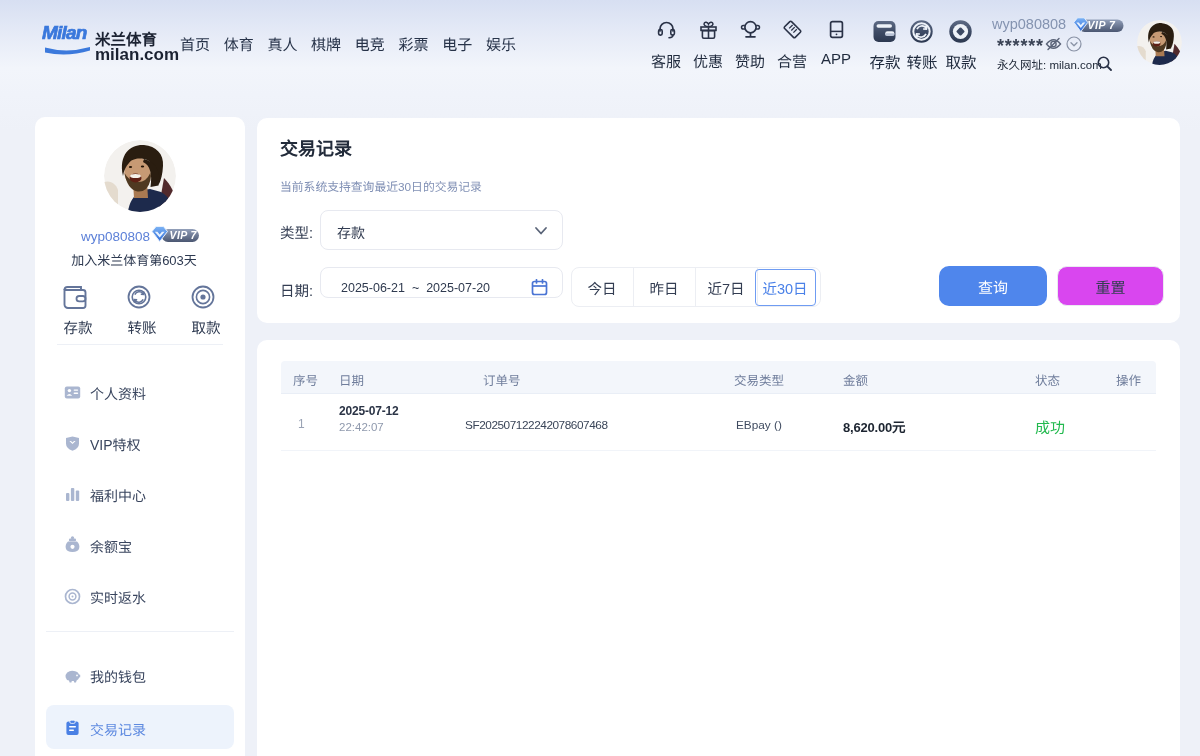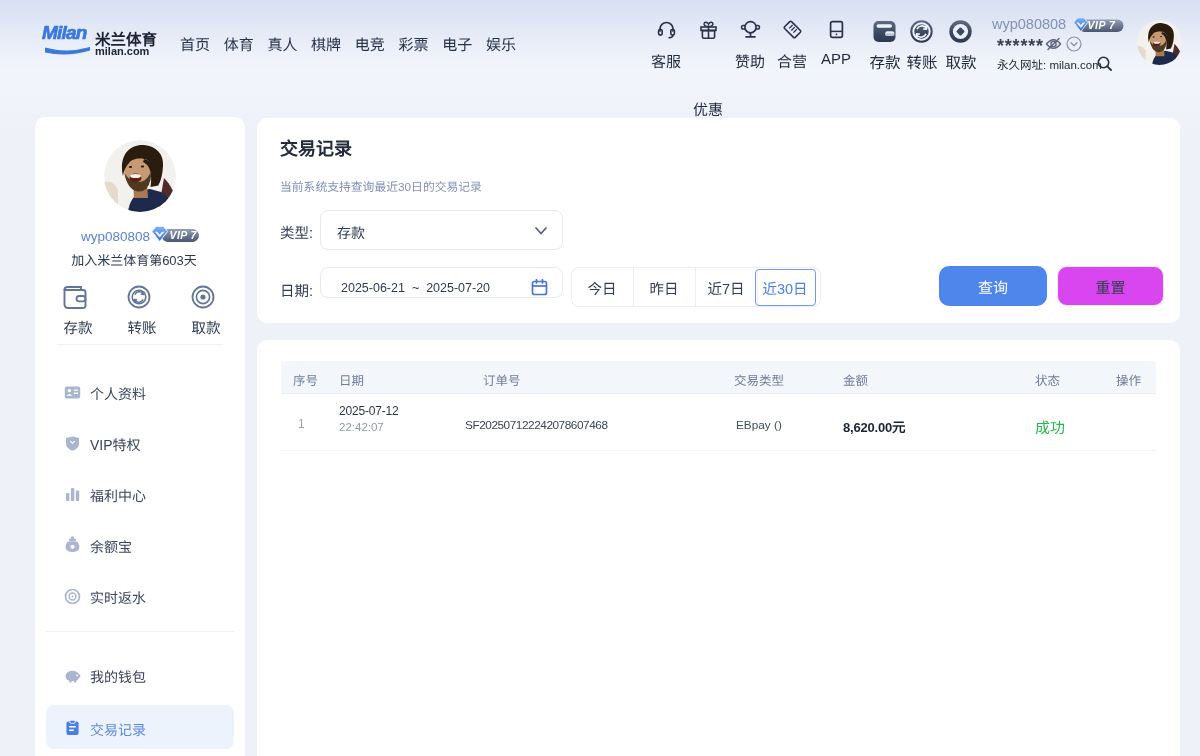--- a/index.html
+++ b/index.html
@@ -14,21 +14,21 @@
 </head>
 <body>
 <div id="stage">
 
   <div class="abs" id="logo" style="left:38px;top:22px;width:160px;height:46px;white-space:nowrap;">
     <svg width="58" height="52" viewBox="0 0 58 52" class="abs" style="left:4px;top:-8px;">
       <text x="0" y="25" font-family="Liberation Sans, sans-serif" font-style="italic" font-weight="bold" font-size="19" letter-spacing="-0.8" fill="#3a78dc" stroke="#3a78dc" stroke-width="0.7">Milan</text>
       <path d="M3 33.5 Q 25 39.5 48 33 L 48 36.5 Q 25 43.5 3 38.5 Z" fill="#3b79dc"></path>
     </svg>
     <div class="abs" style="left:57px;top:4.5px;font-size:15.5px;font-weight:bold;color:#1b2232;">米兰体育</div>
-    <div class="abs" style="left:57px;top:23px;font-size:11px;font-weight:bold;color:#1b2232;">milan.com</div>
+    <div class="abs" style="left:57px;top:23px;font-size:17px;font-weight:bold;color:#1b2232;">milan.com</div>
   </div>
 
   <div class="abs" id="nav" style="left:180px;top:33px;font-size:15px;color:#273349;display:flex;gap:13.7px;">
     <span>首页</span>
       <span>体育</span>
       <span>真人</span>
       <span>棋牌</span>
       <span>电竞</span>
       <span>彩票</span>
       <span>电子</span>
@@ -67,21 +67,21 @@
         <ellipse cx="31.5" cy="38" rx="6" ry="4.4" fill="#5e2014"></ellipse>
         <ellipse cx="31.5" cy="36" rx="5.4" ry="2" fill="#f5f1e8"></ellipse>
         <ellipse cx="26.5" cy="27" rx="1.7" ry="1.1" fill="#241507"></ellipse>
         <ellipse cx="38.5" cy="26.5" rx="1.7" ry="1.1" fill="#241507"></ellipse>
         </g>
       </symbol>
     </defs>
   </svg>
 
   <div class="abs hlab" style="left:645px;top:50px;width:42px;">客服</div>
-  <div class="abs hlab" style="left:687px;top:50px;width:42px;margin-top:48px;">优惠</div>
+  <div class="abs hlab" style="left:687px;top:50px;width:42px;">优惠</div>
   <div class="abs hlab" style="left:729px;top:50px;width:42px;">赞助</div>
   <div class="abs hlab" style="left:771px;top:50px;width:42px;text-align:center;">合营</div>
   <div class="abs hlab" style="left:782px;top:50px;width:42px;margin-left:33px;">APP</div>
   <svg class="abs" style="left:656px;top:19px;" width="21" height="21" viewBox="0 0 21 21">
     <path d="M4 12 v-2 a6.5 6.5 0 0 1 13 0 v2" fill="none" stroke="#2a3247" stroke-width="1.7" stroke-linecap="round"></path>
     <rect x="2.6" y="10.5" width="3.6" height="5.6" rx="1.6" fill="none" stroke="#2a3247" stroke-width="1.6"></rect>
     <rect x="14.8" y="10.5" width="3.6" height="5.6" rx="1.6" fill="none" stroke="#2a3247" stroke-width="1.6"></rect>
     <path d="M17 16 q 0 2.6 -4 2.8" fill="none" stroke="#2a3247" stroke-width="1.6" stroke-linecap="round"></path>
   </svg>
   <svg class="abs" style="left:698px;top:19px;" width="21" height="21" viewBox="0 0 21 21">
@@ -278,21 +278,21 @@
     <div class="abs" style="left:24px;top:21px;width:875px;height:33px;background:#f3f6fb;border-bottom:1px solid #e9eef6;border-radius:4px 4px 0 0;"></div>
     <div class="abs thead" style="left:36px;top:30px;">序号</div>
     <div class="abs thead" style="left:82px;top:30px;">日期</div>
     <div class="abs thead" style="left:208px;top:30px;margin-left:18px;">订单号</div>
     <div class="abs thead" style="left:477px;top:30px;">交易类型</div>
     <div class="abs thead" style="left:586px;top:30px;">金额</div>
     <div class="abs thead" style="left:778px;top:30px;">状态</div>
     <div class="abs thead" style="left:859px;top:30px;">操作</div>
 
     <div class="abs" style="left:41px;top:77px;font-size:12px;color:#9aa3b5;">1</div>
-    <div class="abs" style="left:82px;top:64px;font-size:12px;font-weight:normal;color:#2b3446;letter-spacing:-0.2px;">2025-07-12</div>
+    <div class="abs" style="left:82px;top:64px;font-size:12px;font-weight:bold;color:#2b3446;letter-spacing:-0.2px;">2025-07-12</div>
     <div class="abs" style="left:82px;top:81px;font-size:11.5px;color:#8f99ad;">22:42:07</div>
     <div class="abs" style="left:208px;top:78px;font-size:11.8px;color:#3a4558;letter-spacing:-0.45px;">SF202507122242078607468</div>
     <div class="abs" style="left:479px;top:78px;font-size:11.8px;color:#3f4b60;">EBpay ()</div>
     <div class="abs" style="left:586px;top:76px;font-size:13px;font-weight:bold;color:#1c2430;letter-spacing:-0.2px;">8,620.00<span style="font-size:13.5px;">元</span></div>
     <div class="abs" style="left:778px;top:76px;font-size:15px;color:#22b94e;">成功</div>
     <div class="abs" style="left:24px;top:110px;width:875px;border-top:1px solid #f1f4f9;"></div>
   </div>
 
 <style>
   .qcell { width:62.5px; height:38px; display:flex; align-items:center; justify-content:center; font-size:14.5px; color:#333d52; position:relative; }

